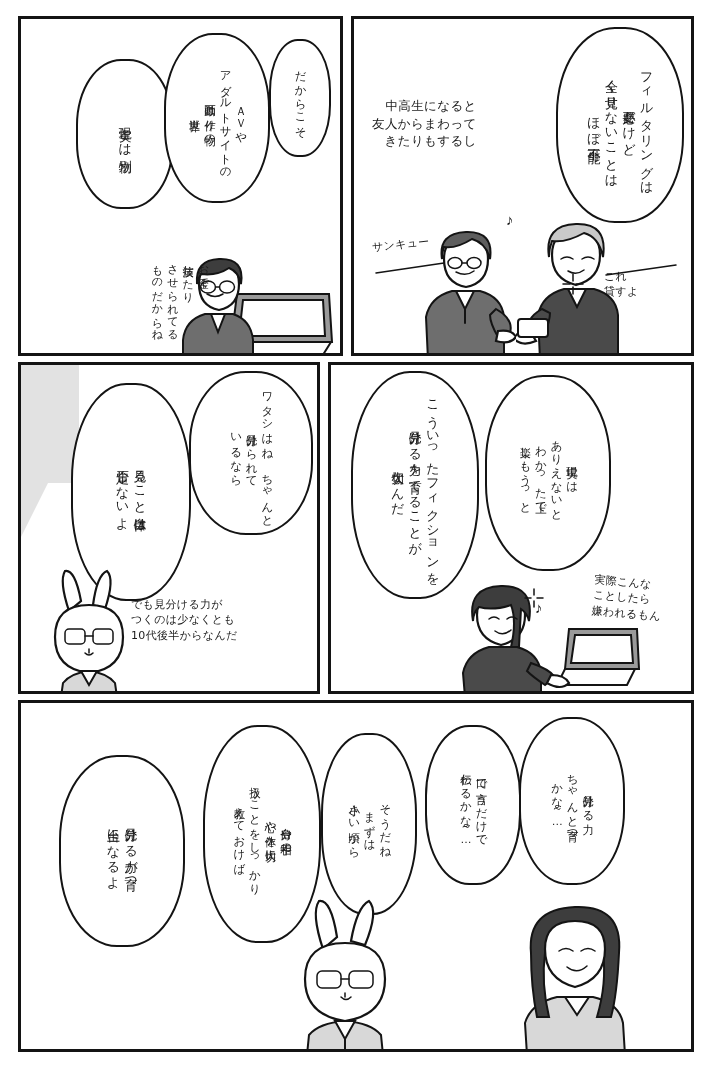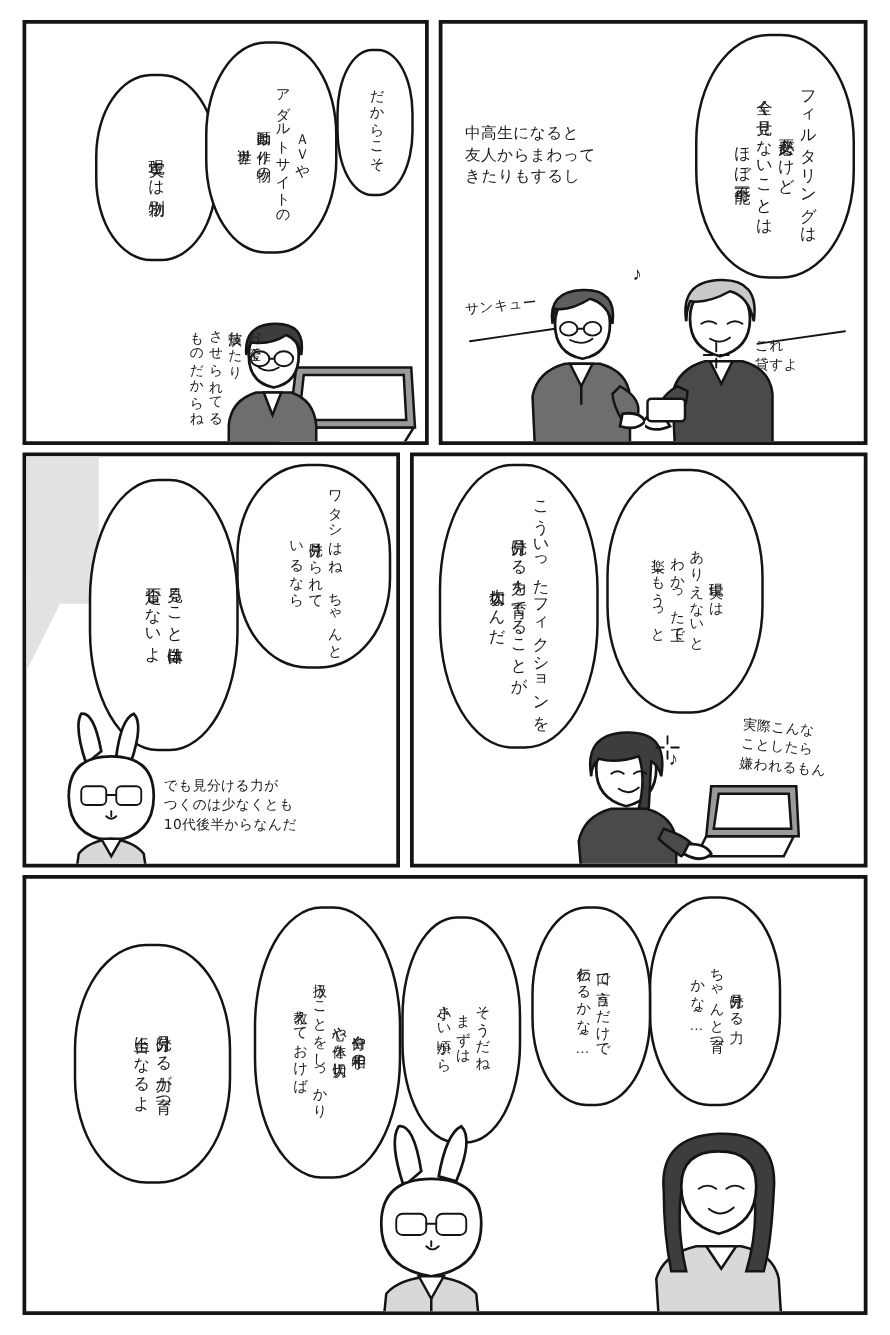--- a/index.html
+++ b/index.html
@@ -159,21 +159,21 @@
 
   <div class="panel" style="left:351px; top:16px; width:343px; height:340px;">
 
     <div class="bubble rounded" style="left:202px; top:8px; width:128px; height:196px;">
       <span class="vtext">フィルタリングは
 必要だけど
 全く見せないことは
 ほぼ不可能</span>
     </div>
 
-    <div class="htext" style="left:18px; top:78px;">中高生になると
+    <div class="htext" style="left:18px; top:78px;text-align:right;">中高生になると
 友人からまわって
 きたりもするし</div>
 
     <div class="note-icon" style="left:152px; top:192px;">♪</div>
 
     <div class="htext small rot-l" style="left:18px; top:218px;">サンキュー</div>
     <svg class="fig" style="left:18px; top:240px;" width="80" height="20" viewBox="0 0 80 20">
       <path class="thin" d="M4 14 L72 4"></path>
     </svg>
 
@@ -231,21 +231,21 @@
       <span class="vtext">見ること自体は
 否定しないよ</span>
     </div>
 
     <div class="bubble rounded" style="left:168px; top:6px; width:124px; height:164px;">
       <span class="vtext small">ワタシはね ちゃんと
 見分けられて
 いるなら</span>
     </div>
 
-    <div class="htext small" style="left:110px; top:256px;">でも見分ける力が
+    <div class="htext small" style="left:110px; top:232px;">でも見分ける力が
 つくのは少なくとも
 10代後半からなんだ</div>
 
     <svg class="fig" style="left:14px; top:200px;" width="112" height="132" viewBox="0 0 112 132">
 
       <path class="sk" d="M34 46 Q24 16 30 6 Q40 4 46 36 Z"></path>
       <path class="sk" d="M58 40 Q62 10 72 6 Q80 14 70 44 Z"></path>
 
       <path class="sk" d="M20 72 Q20 40 54 40 Q88 40 88 72 Q88 104 54 108 Q20 104 20 72 Z"></path>
 

